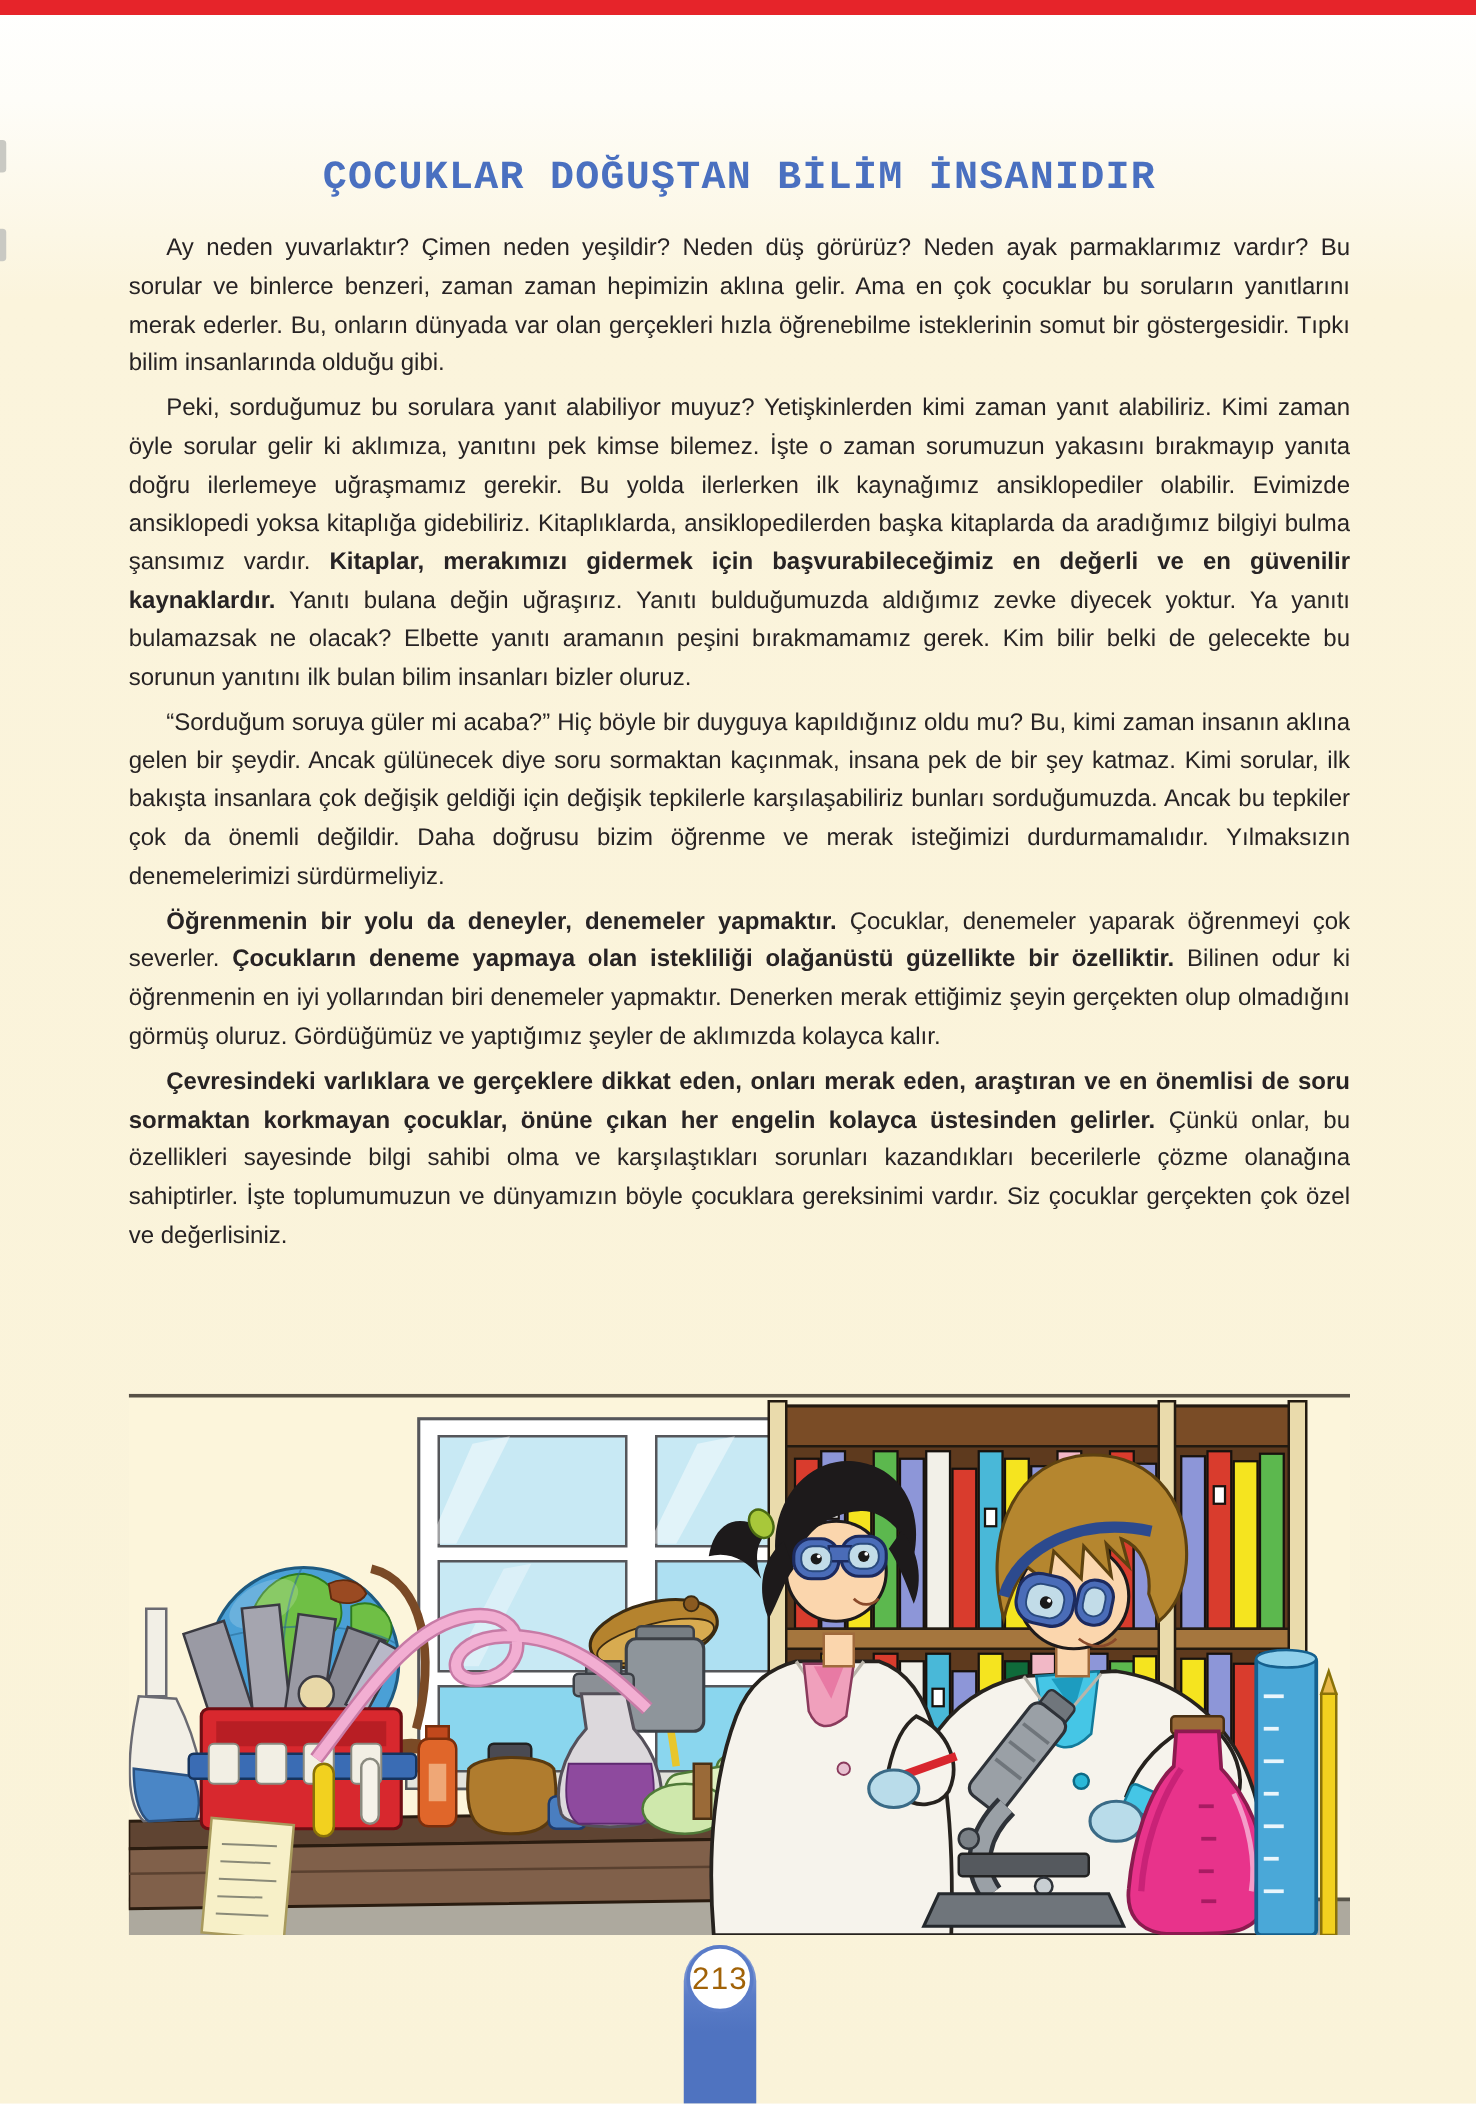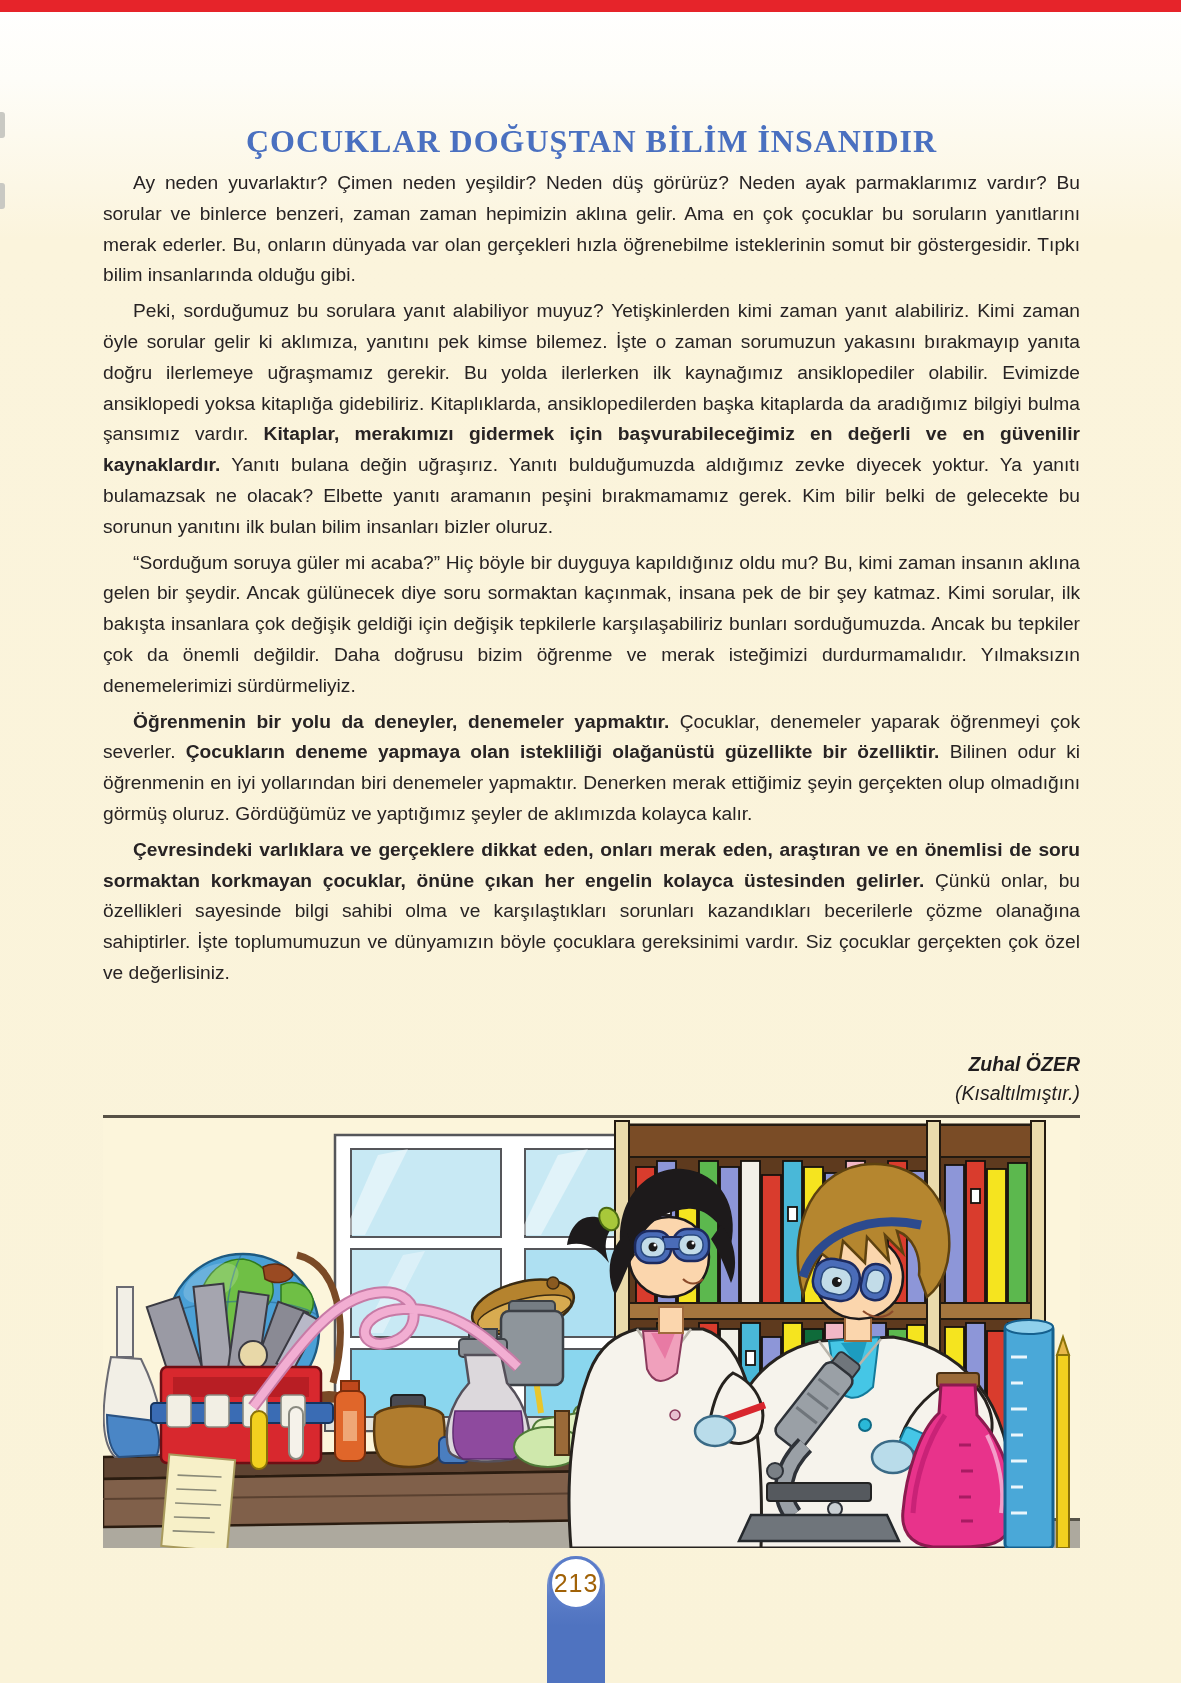--- a/index.html
+++ b/index.html
@@ -4,23 +4,23 @@
 <style>
   html,body{margin:0;padding:0;background:#fff;}
   .page{position:relative;width:1181px;height:1683px;overflow:hidden;
         background:linear-gradient(#ffffff 0px,#fefdf8 80px,#fbf4dc 240px,#faf3d9 100%);
         font-family:"Liberation Sans",sans-serif;}
   .topbar{position:absolute;top:0;left:0;width:1181px;height:12px;}
   .edge-mark{position:absolute;left:0;width:5px;height:26px;background:#c9c9c3;border-radius:0 3px 3px 0;}
   .edge-mark.m1{top:112px;}
   .edge-mark.m2{top:183px;}
   .title{position:absolute;top:102px;left:103px;width:977px;text-align:center;
-         font-family:Liberation Serif, serif;font-weight:bold;font-size:32px;
+         font-family:Liberation Mono, monospace;font-weight:bold;font-size:32px;
          letter-spacing:1px;}
-  .bodytext{position:absolute;top:168px;left:103px;width:977px;max-height:878px;overflow:hidden;
+  .bodytext{position:absolute;top:184px;left:103px;width:977px;max-height:878px;overflow:hidden;
             font-size:19.2px;line-height:30.8px;color:#272324;text-align:justify;}
   .para{margin:0 0 5px 0;text-indent:30px;}
   .para b{font-weight:bold;}
   .byline{position:absolute;top:1050px;left:103px;width:977px;text-align:right;
           font-style:italic;font-size:19.5px;color:#201d1e;line-height:29px;}
   .byline .author{font-weight:bold;display:block;}
   .byline .note{display:block;}
   .illustration-box{position:absolute;left:103px;top:1115px;width:977px;height:433px;}
   .ribbon{position:absolute;left:547px;top:1556px;width:58px;height:127px;
           border-radius:29px 29px 0 0;
@@ -42,24 +42,20 @@
   <h1 class="title" style="color: rgb(74, 112, 192);">ÇOCUKLAR DOĞUŞTAN BİLİM İNSANIDIR</h1>
 
   <div class="bodytext">
       <p class="para"><span>Ay neden yuvarlaktır? Çimen neden yeşildir? Neden düş görürüz? Neden ayak parmaklarımız vardır? Bu sorular ve binlerce benzeri, zaman zaman hepimizin aklına gelir. Ama en çok çocuklar bu soruların yanıtlarını merak ederler. Bu, onların dünyada var olan gerçekleri hızla öğrenebilme isteklerinin somut bir göstergesidir. Tıpkı bilim insanlarında olduğu gibi.</span></p>
       <p class="para"><span>Peki, sorduğumuz bu sorulara yanıt alabiliyor muyuz? Yetişkinlerden kimi zaman yanıt alabiliriz. Kimi zaman öyle sorular gelir ki aklımıza, yanıtını pek kimse bilemez. İşte o zaman sorumuzun yakasını bırakmayıp yanıta doğru ilerlemeye uğraşmamız gerekir. Bu yolda ilerlerken ilk kaynağımız ansiklopediler olabilir. Evimizde ansiklopedi yoksa kitaplığa gidebiliriz. Kitaplıklarda, ansiklopedilerden başka kitaplarda da aradığımız bilgiyi bulma şansımız vardır. </span><b>Kitaplar, merakımızı gidermek için başvurabileceğimiz en değerli ve en güvenilir kaynaklardır.</b><span> Yanıtı bulana değin uğraşırız. Yanıtı bulduğumuzda aldığımız zevke diyecek yoktur. Ya yanıtı bulamazsak ne olacak? Elbette yanıtı aramanın peşini bırakmamamız gerek. Kim bilir belki de gelecekte bu sorunun yanıtını ilk bulan bilim insanları bizler oluruz.</span></p>
       <p class="para"><span>“Sorduğum soruya güler mi acaba?” Hiç böyle bir duyguya kapıldığınız oldu mu? Bu, kimi zaman insanın aklına gelen bir şeydir. Ancak gülünecek diye soru sormaktan kaçınmak, insana pek de bir şey katmaz. Kimi sorular, ilk bakışta insanlara çok değişik geldiği için değişik tepkilerle karşılaşabiliriz bunları sorduğumuzda. Ancak bu tepkiler çok da önemli değildir. Daha doğrusu bizim öğrenme ve merak isteğimizi durdurmamalıdır. Yılmaksızın denemelerimizi sürdürmeliyiz.</span></p>
       <p class="para"><b>Öğrenmenin bir yolu da deneyler, denemeler yapmaktır.</b><span> Çocuklar, denemeler yaparak öğrenmeyi çok severler. </span><b>Çocukların deneme yapmaya olan istekliliği olağanüstü güzellikte bir özelliktir.</b><span> Bilinen odur ki öğrenmenin en iyi yollarından biri denemeler yapmaktır. Denerken merak ettiğimiz şeyin gerçekten olup olmadığını görmüş oluruz. Gördüğümüz ve yaptığımız şeyler de aklımızda kolayca kalır.</span></p>
       <p class="para"><b>Çevresindeki varlıklara ve gerçeklere dikkat eden, onları merak eden, araştıran ve en önemlisi de soru sormaktan korkmayan çocuklar, önüne çıkan her engelin kolayca üstesinden gelirler.</b><span> Çünkü onlar, bu özellikleri sayesinde bilgi sahibi olma ve karşılaştıkları sorunları kazandıkları becerilerle çözme olanağına sahiptirler. İşte toplumumuzun ve dünyamızın böyle çocuklara gereksinimi vardır. Siz çocuklar gerçekten çok özel ve değerlisiniz.</span></p>
     </div>
 
-  <div class="byline">
-    <span class="author">Zuhal ÖZER</span>
-    <span class="note">(Kısaltılmıştır.)</span>
-  </div>
 
   <div class="illustration-box">
     <svg width="977" height="433" viewBox="0 0 977 433" xmlns="http://www.w3.org/2000/svg">
 
       <rect x="0" y="0" width="977" height="433" fill="#fcf5db"></rect>
       <rect x="0" y="0" width="977" height="3" fill="#3a342c" opacity=".85"></rect>
 
       <g>
         <rect x="232" y="20" width="360" height="296" fill="#ffffff" stroke="#55565a" stroke-width="2.5"></rect>
         <g stroke="#55565a" stroke-width="2">

